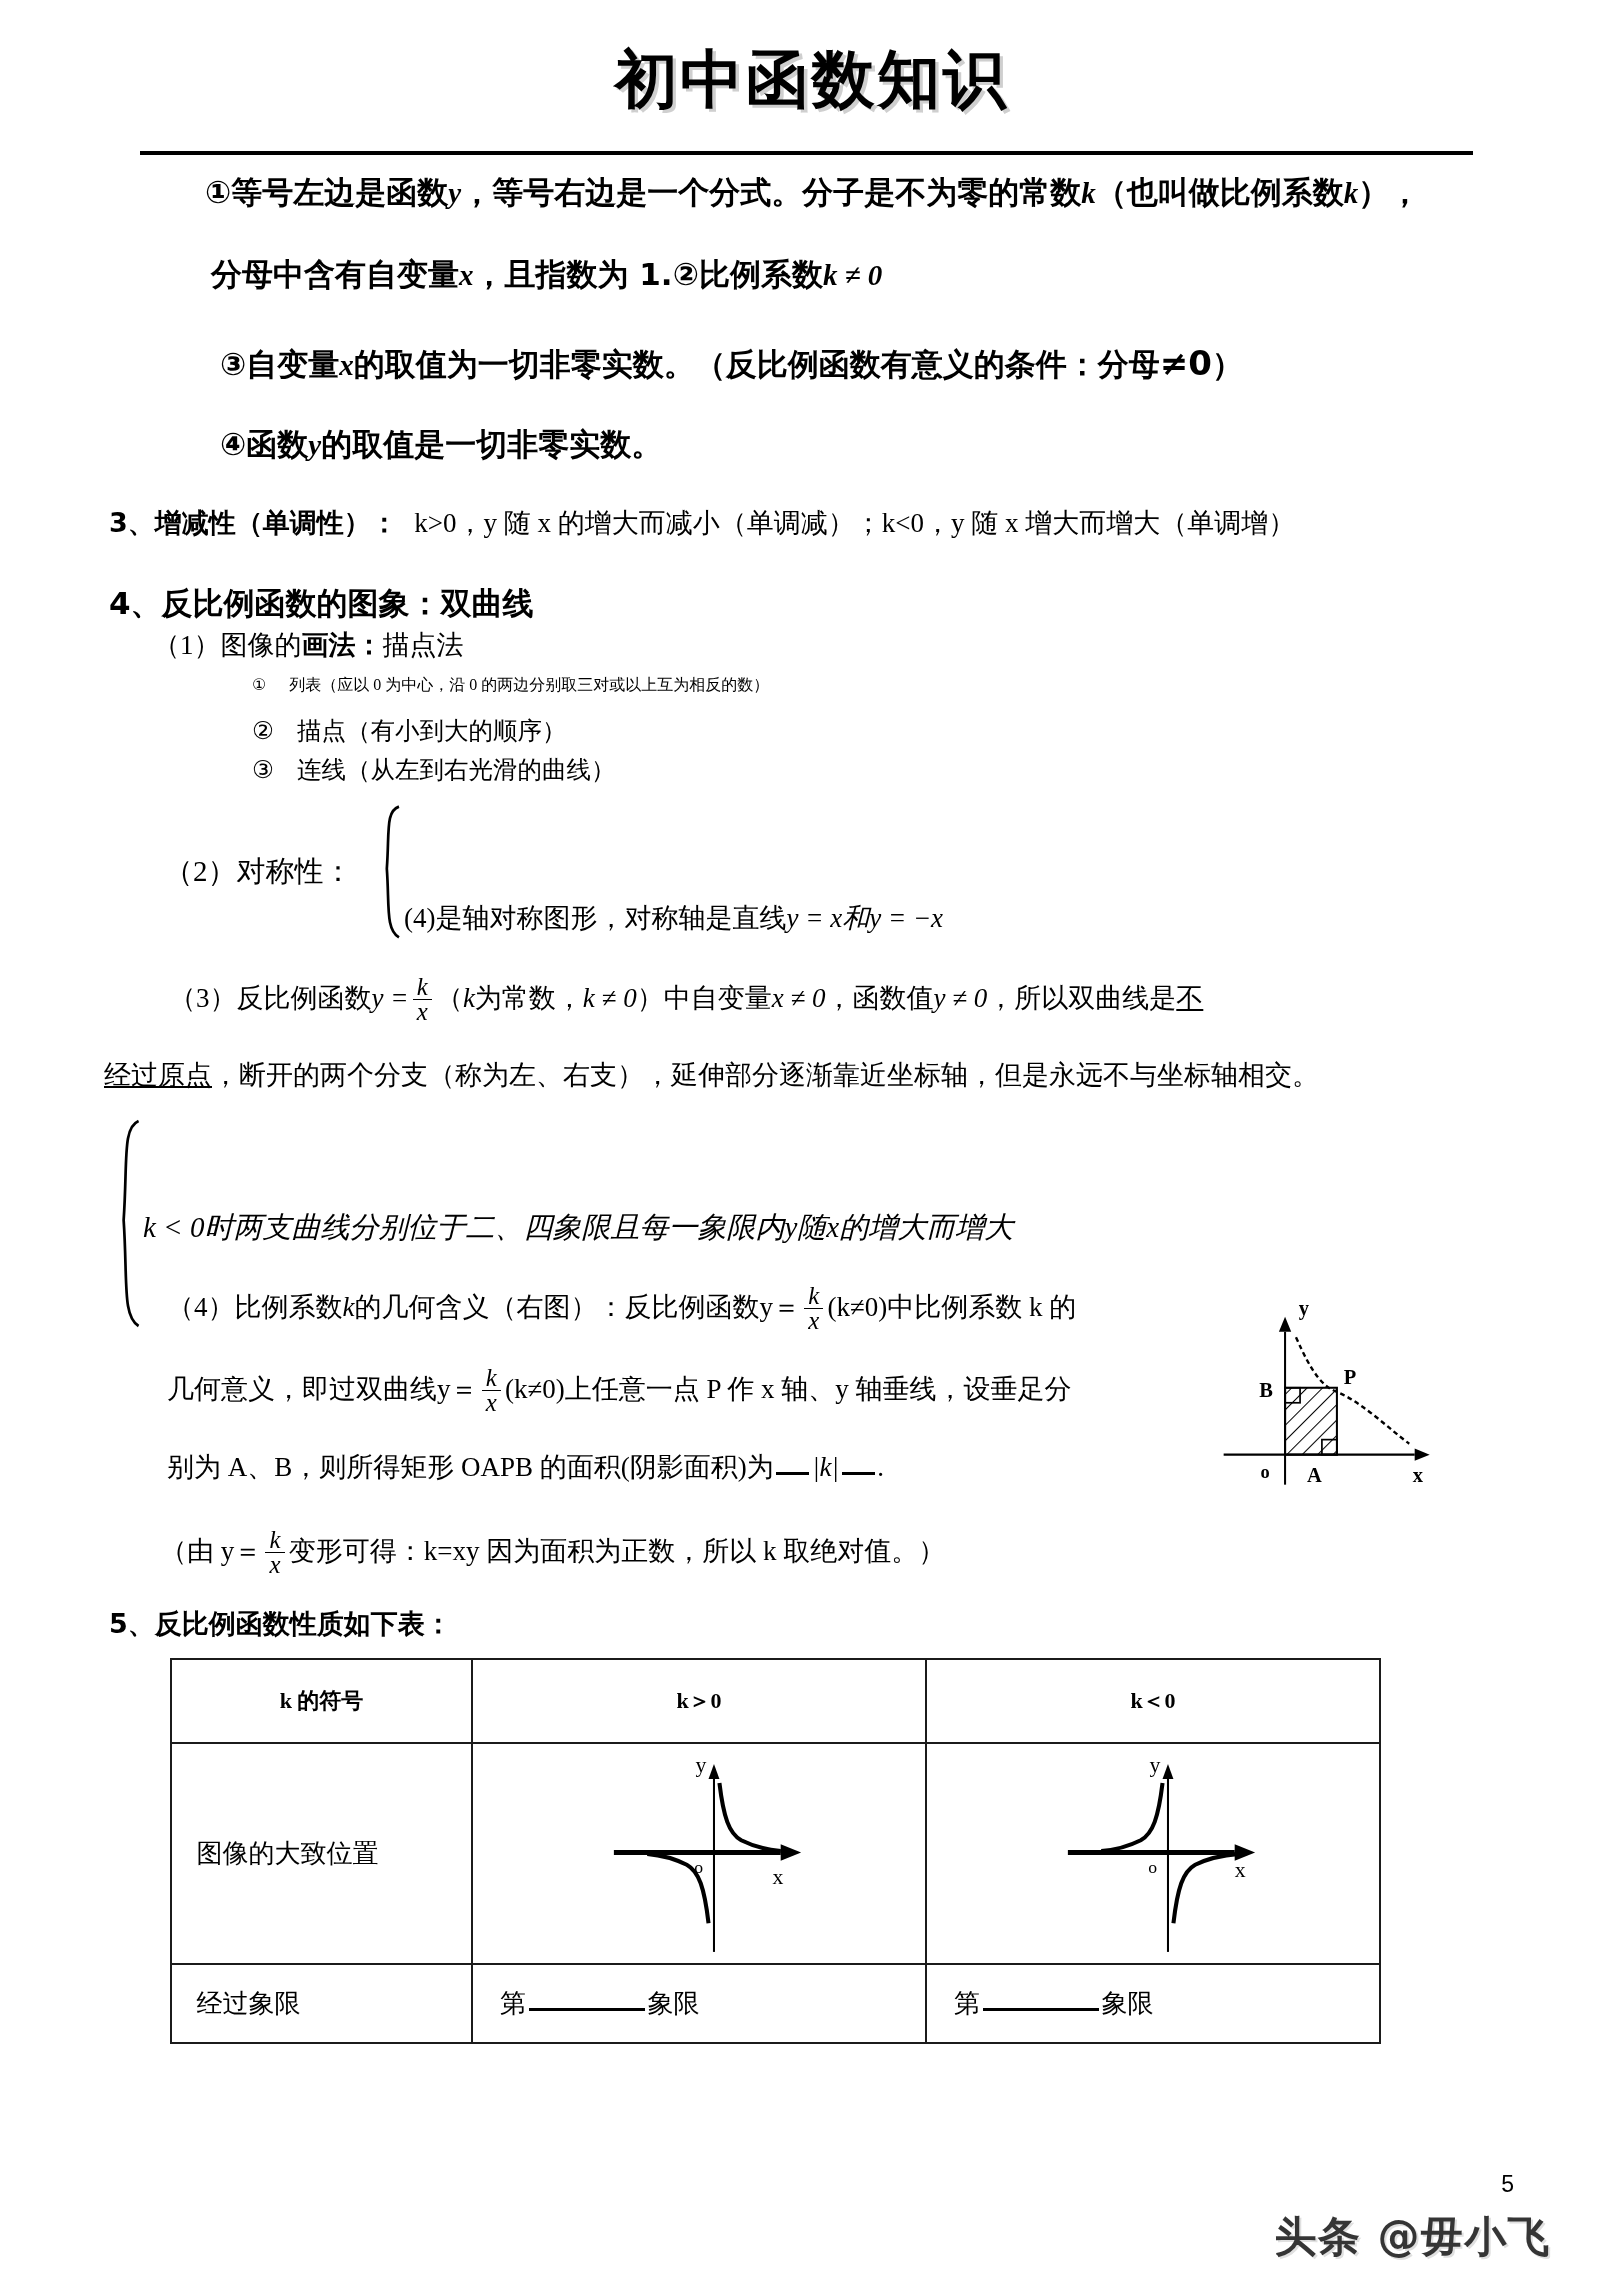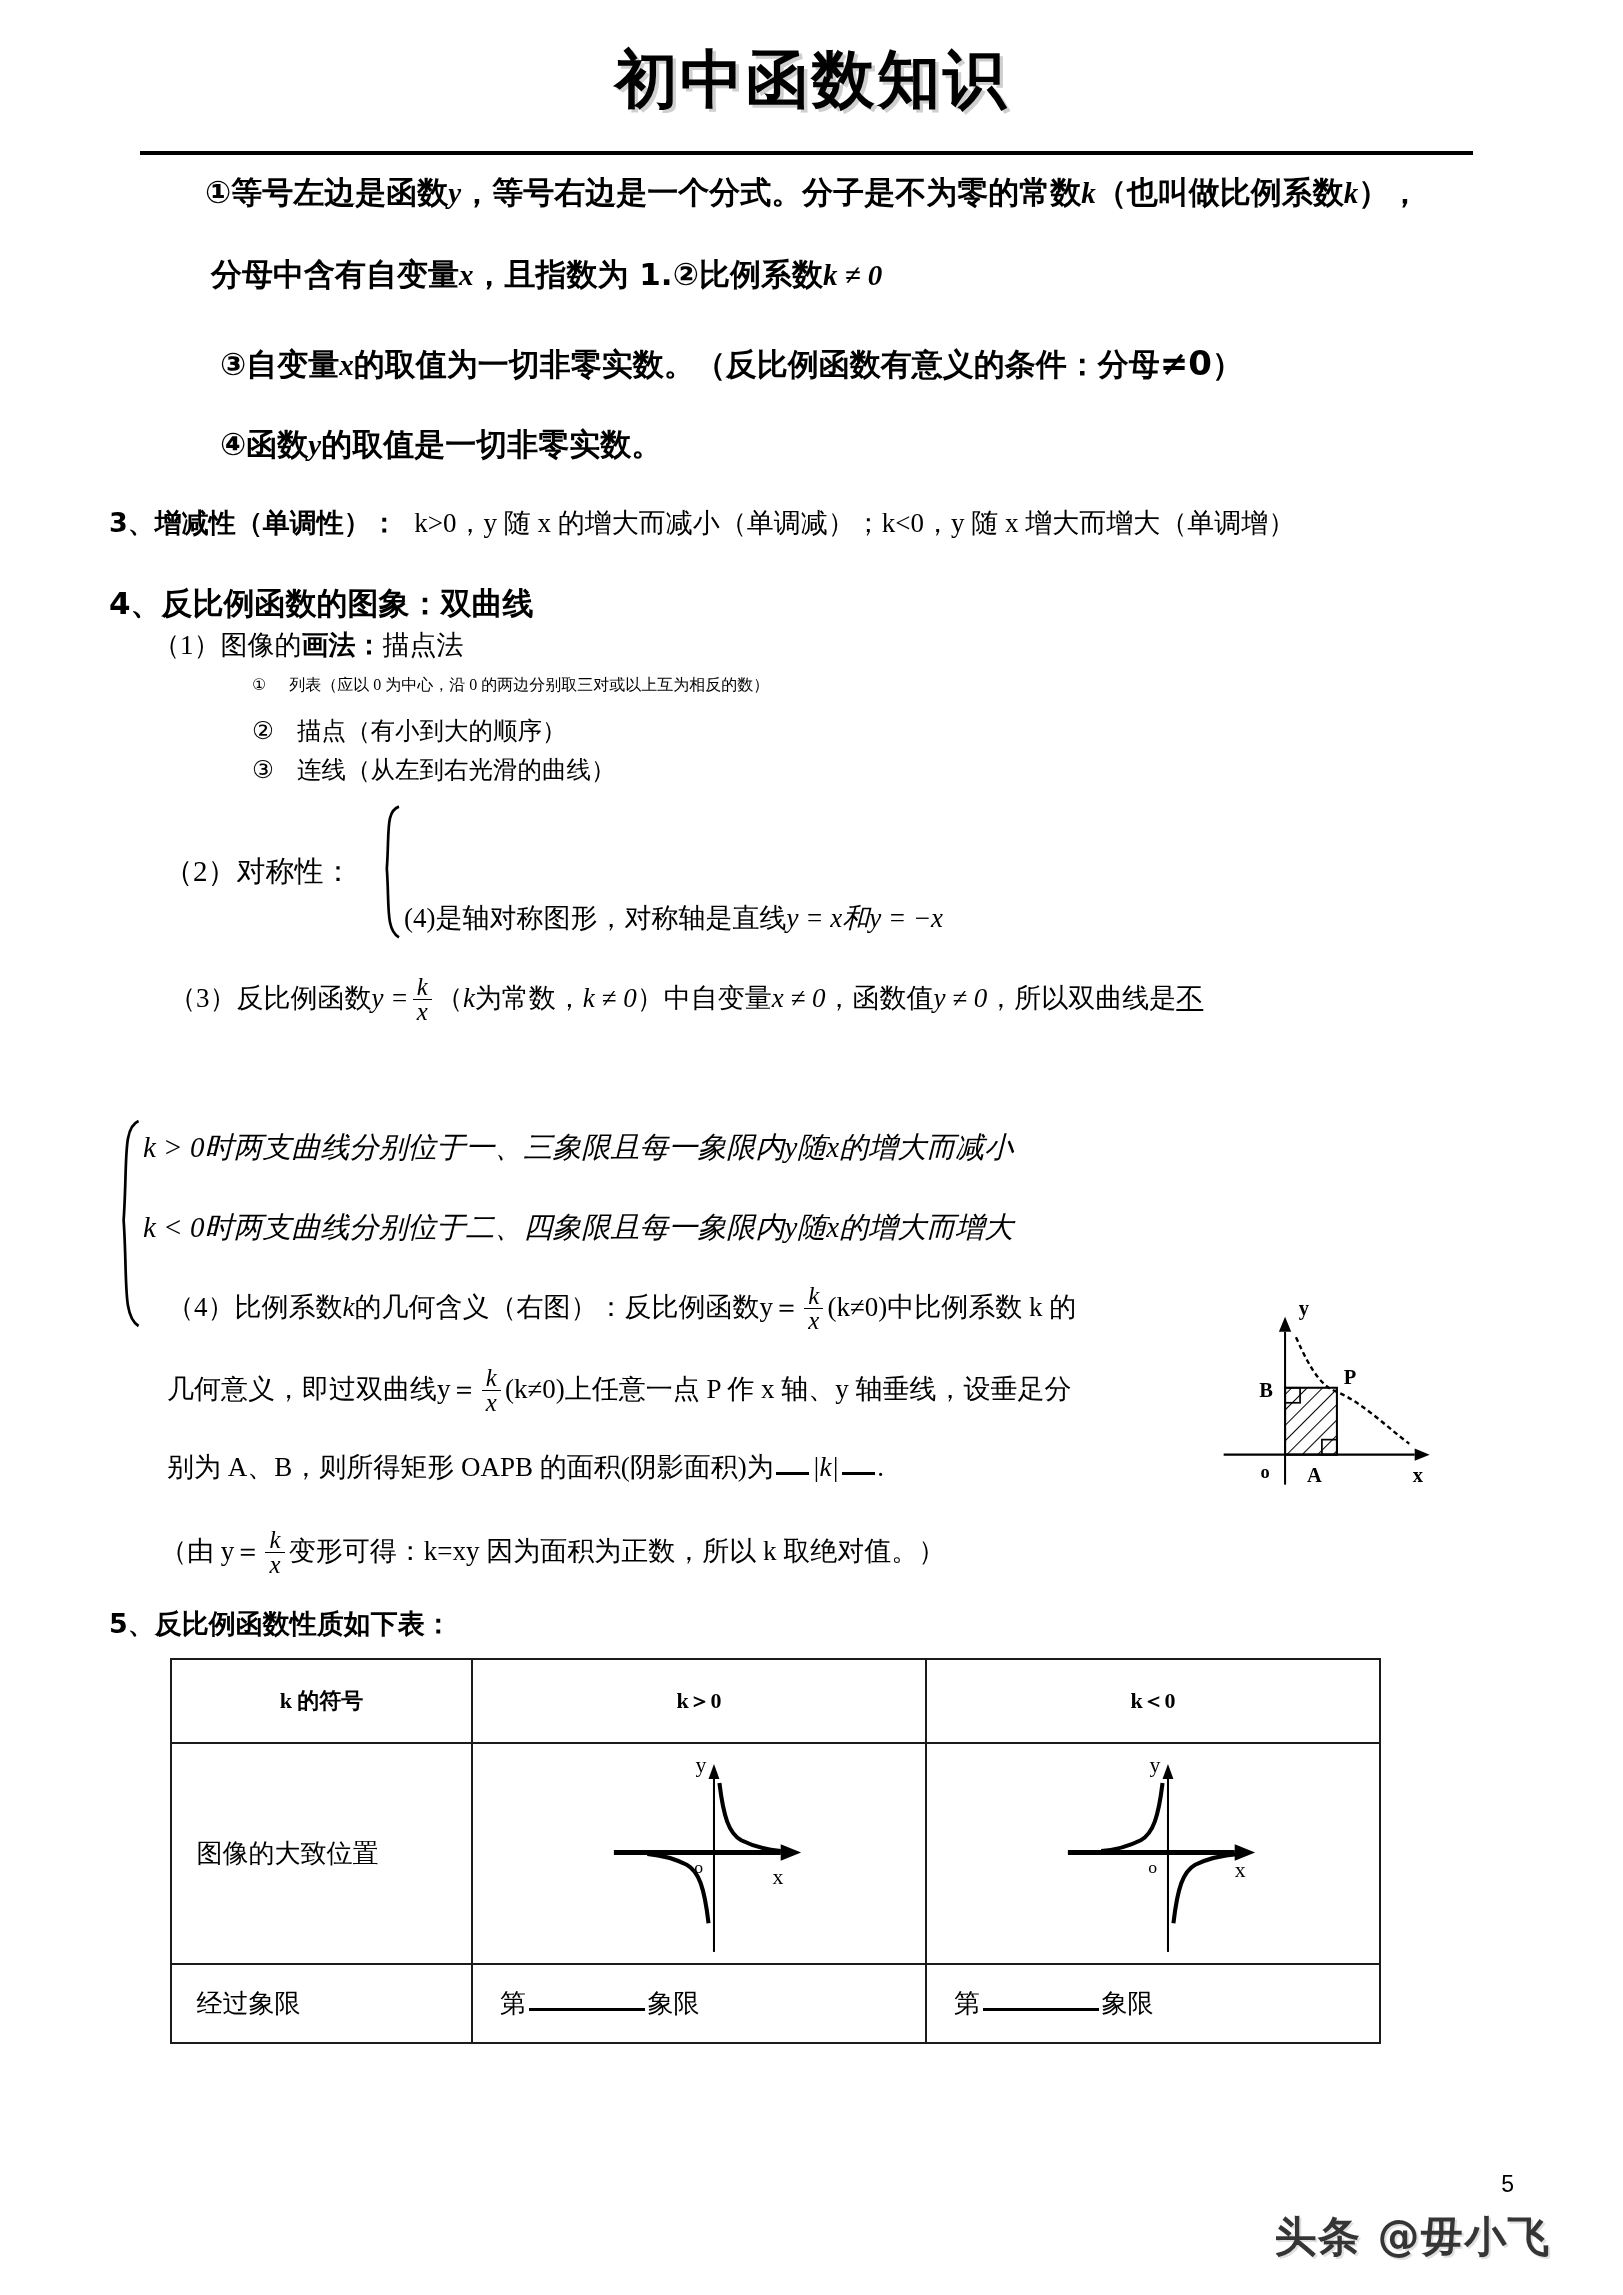--- a/index.html
+++ b/index.html
@@ -117,25 +117,27 @@
   <svg class="brace" style="left:372px;top:804px;" width="31" height="136" viewBox="0 0 46 200">
     <path d="M40 3 C20 10, 26 40, 22 95 C26 150, 20 185, 40 197" fill="none" stroke="#000" stroke-width="4"></path>
   </svg>
   <div class="tx song" style="left:404px;top:900px;font-size:27px;">
     <span>(4)是轴对称图形，对称轴是直线</span><span class="it">y = x和y = −x</span>
   </div>
 
   <div class="tx song" style="left:169px;top:976px;font-size:27px;">
     <span>（3）反比例函数</span><span class="it">y =</span><span class="frac"><span class="num">k</span><span class="den">x</span></span><span>（</span><span class="it">k</span><span>为常数，</span><span class="it">k ≠ 0</span><span>）中自变量</span><span class="it">x ≠ 0</span><span>，函数值</span><span class="it">y ≠ 0</span><span>，所以双曲线是</span><span class="u">不</span>
   </div>
+  <div class="tx song" style="left:104px;top:1057px;font-size:27px;">
+    <span class="u">经过原点</span><span>，断开的两个分支（称为左、右支），延伸部分逐渐靠近坐标轴，但是永远不与坐标轴相交。</span>
+  </div>
 
   <svg class="brace" style="left:106px;top:1118px;" width="38" height="211" viewBox="0 0 56 310">
     <path d="M48 4 C24 14, 32 62, 26 150 C32 240, 24 292, 48 306" fill="none" stroke="#000" stroke-width="4"></path>
   </svg>
-  <div class="tx song it" style="left:143px;top:1128px;font-size:29px;">k &gt; 0时两支曲线分别位于一、三象限且每一象限内y随x的增大而减小</div>
   <div class="tx song it" style="left:143px;top:1208px;font-size:29px;">k &lt; 0时两支曲线分别位于二、四象限且每一象限内y随x的增大而增大</div>
 
   <div class="tx song" style="left:167px;top:1285px;font-size:27px;">
     <span>（4）比例系数</span><span class="it">k</span><span>的几何含义（右图）：反比例函数</span><span>y＝</span><span class="frac"><span class="num">k</span><span class="den">x</span></span><span>(k≠0)中比例系数 k 的</span>
   </div>
   <div class="tx song" style="left:167px;top:1367px;font-size:27px;">
     <span>几何意义，即过双曲线</span><span>y＝</span><span class="frac"><span class="num">k</span><span class="den">x</span></span><span>(k≠0)上任意一点 P 作 x 轴、y 轴垂线，设垂足分</span>
   </div>
   <div class="tx song" style="left:167px;top:1449px;font-size:27px;">
     <span>别为 A、B，则所得矩形 OAPB 的面积(阴影面积)为</span><span class="blank-line" style="width:33px;"></span><span class="it">|k|</span><span class="blank-line" style="width:33px;"></span><span>.</span>

